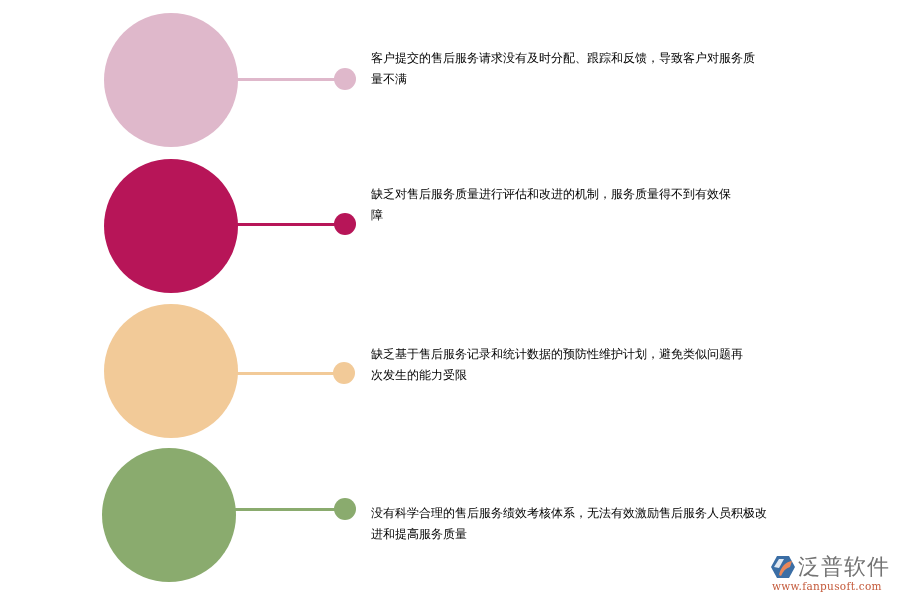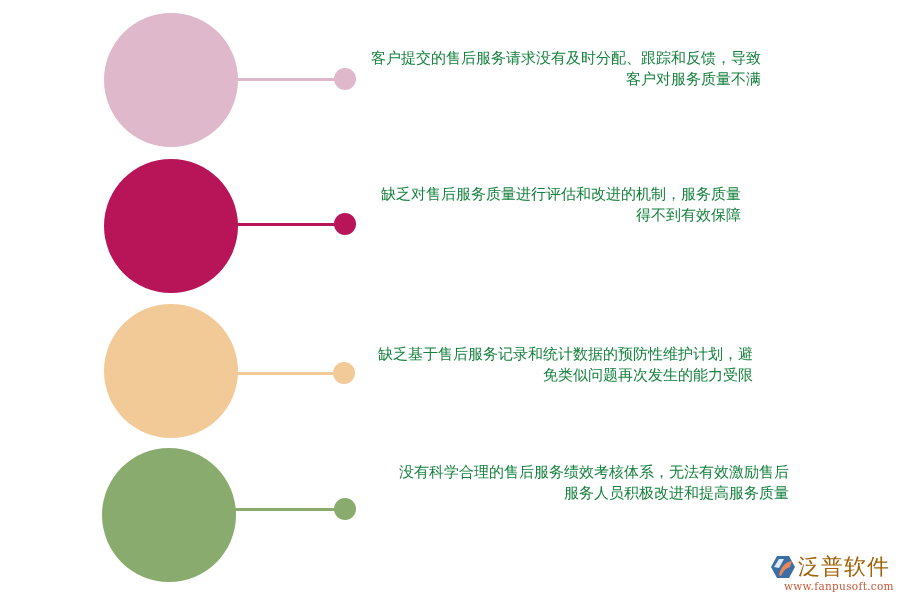--- a/index.html
+++ b/index.html
@@ -2,25 +2,25 @@
 <html><head>
   <meta charset="utf-8">
   <style>
     html, body { margin:0; padding:0; background:#ffffff; }
     body { width:900px; height:600px; position:relative; overflow:hidden;
            font-family: "DejaVu Sans", "Liberation Sans", sans-serif; }
     .row { position:absolute; left:0; width:900px; }
     .big { position:absolute; border-radius:50%; width:134px; height:134px; }
     .line { position:absolute; height:3px; }
     .dot { position:absolute; border-radius:50%; width:22px; height:22px; }
-    .txt { position:absolute; left:371px; width:390px; font-size:15px; line-height:21px; color:#15803d;text-align:right; }
+    .txt { position:absolute; left:371px; width:390px; font-size:12px; line-height:21px; color:#000000; }
     .logo { position:absolute; left:768px; top:553px; width:130px; height:42px; }
     .logo-icon { position:absolute; left:2px; top:2px; width:26px; height:24px; }
-    .logo-name { position:absolute; left:30px; top:-1px; font-size:22px; color:#a16207; letter-spacing:1px; font-family:"DejaVu Sans", sans-serif; }
-    .logo-url { position:absolute; left:16px; top:27px; font-size:10.5px; color:#c4593a; font-family:"DejaVu Serif", serif; letter-spacing:0.3px; white-space:nowrap; }
+    .logo-name { position:absolute; left:30px; top:-1px; font-size:22px; color:#737373; letter-spacing:1px; font-family:"DejaVu Sans", sans-serif; }
+    .logo-url { position:absolute; left:4px; top:27px; font-size:10.5px; color:#c4593a; font-family:"DejaVu Serif", serif; letter-spacing:0.3px; white-space:nowrap; }
   </style>
 </head>
 <body>
 
 <div>
 
   <div class="row">
     <div class="big" style="left:104px; top:13px; background:#dfb8cb;"></div>
     <div class="line" style="left:236px; top:78px; width:100px; background:#dfb8cb;"></div>
     <div class="dot" style="left:334px; top:68px; background:#dfb8cb;"></div>
@@ -38,21 +38,21 @@
     <div class="big" style="left:104px; top:304px; background:#f2ca98;"></div>
     <div class="line" style="left:236px; top:372px; width:100px; background:#f2ca98;"></div>
     <div class="dot" style="left:333px; top:362px; background:#f2ca98;"></div>
     <div class="txt" style="top:344px; width:382px;">缺乏基于售后服务记录和统计数据的预防性维护计划，避免类似问题再次发生的能力受限</div>
   </div>
 
   <div class="row">
     <div class="big" style="left:102px; top:448px; background:#8aab6e;"></div>
     <div class="line" style="left:234px; top:508px; width:102px; background:#8aab6e;"></div>
     <div class="dot" style="left:334px; top:498px; background:#8aab6e;"></div>
-    <div class="txt" style="top:462px; width:400px;margin-left:18px;">没有科学合理的售后服务绩效考核体系，无法有效激励售后服务人员积极改进和提高服务质量</div>
+    <div class="txt" style="top:503px; width:400px;">没有科学合理的售后服务绩效考核体系，无法有效激励售后服务人员积极改进和提高服务质量</div>
   </div>
 </div>
 
 <div class="logo">
   <svg class="logo-icon" viewBox="0 0 26 24">
     <polygon points="7,1 19,1 25,12 19,23 7,23 1,12" fill="#3b6ea5"></polygon>
     <path d="M9,20 C11,11 16,7 22,6 L20,12 C16,13 13,16 11,21 Z" fill="#e9875a"></path>
     <path d="M4,12 L9,4 L14,4 L9,13 Z" fill="#ffffff" opacity="0.85"></path>
   </svg>
   <div class="logo-name">泛普软件</div>

